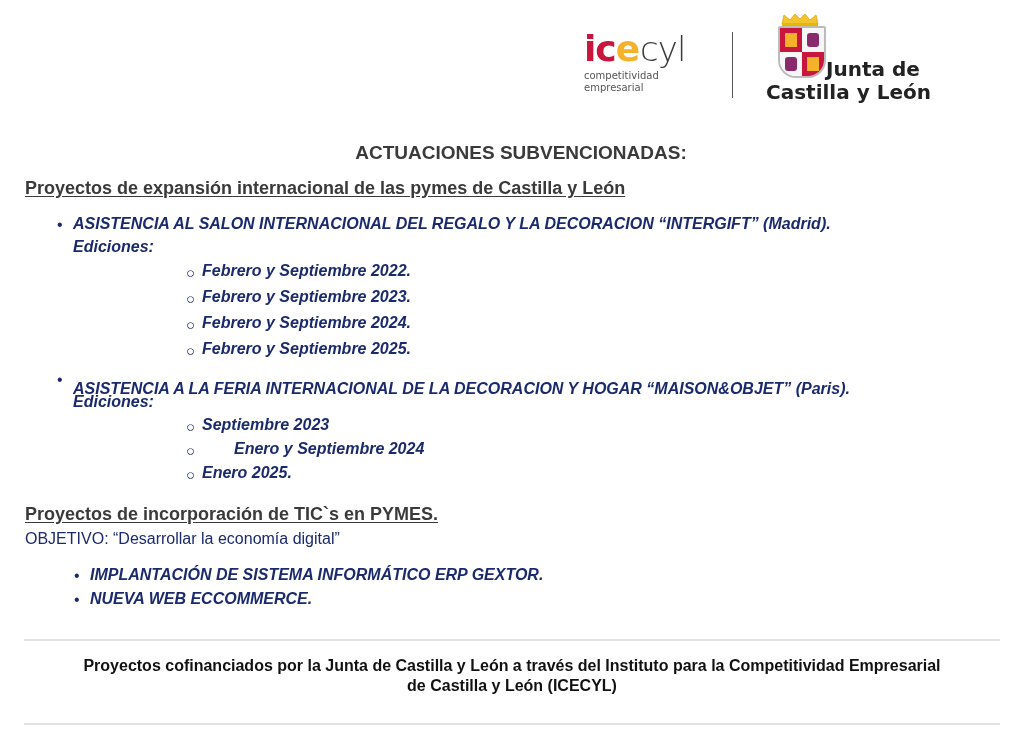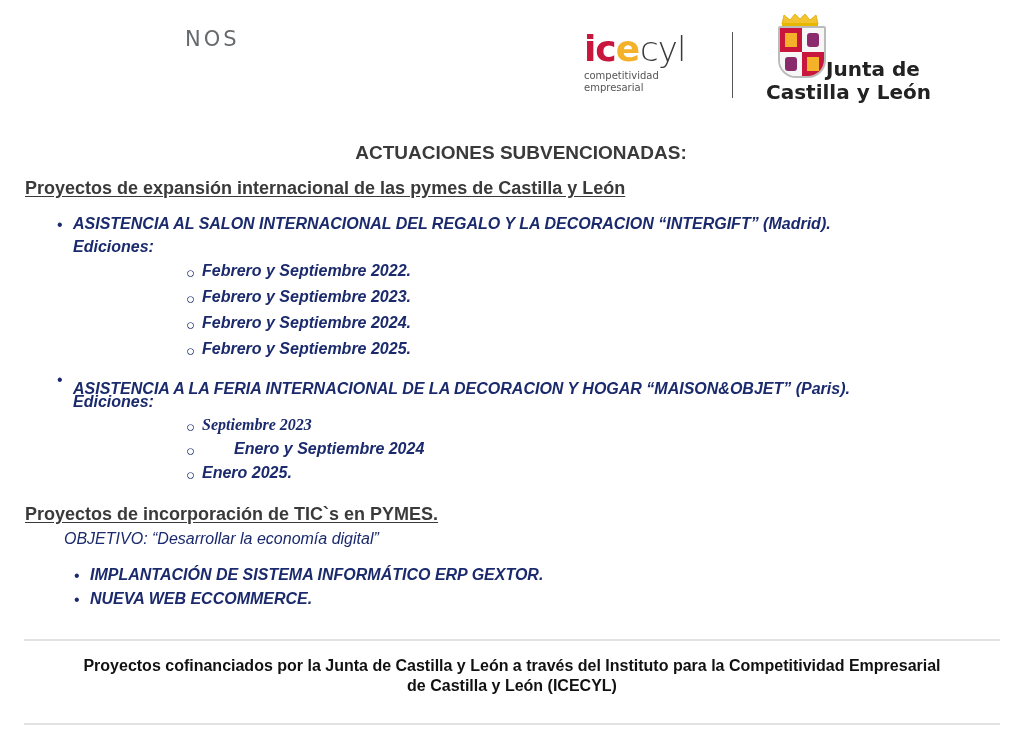--- a/index.html
+++ b/index.html
@@ -38,30 +38,29 @@
   .main-title { position:absolute; left:9px; width:1024px; top:142px; text-align:center; font-weight:bold; font-size:19px; color:#3a3a3a; }
   .section-heading { position:absolute; left:25px; font-weight:bold; font-size:18px; color:#3a3a3a; text-decoration:underline; text-underline-offset:2px; }
   .sec1 { top:178px; }
   .sec2 { top:504px; }
 
   .item { position:absolute; color:#1a2a6c; font-weight:bold; font-style:italic; font-size:16px; white-space:nowrap; }
   .bullet { position:absolute; color:#1a2a6c; font-size:16px; }
   .sub { position:absolute; color:#1a2a6c; font-weight:bold; font-style:italic; font-size:16px; white-space:nowrap; }
   .circle { position:absolute; color:#1a2a6c; font-size:15px; font-weight:normal; font-style:normal; }
 
-  .objetivo { position:absolute; left:25px; top:530px; color:#1a2a6c; font-style:italic; font-size:16px;margin-left:39px; }
+  .objetivo { position:absolute; left:25px; top:530px; color:#1a2a6c; font-size:16px; }
 
   .hr { position:absolute; left:24px; width:976px; height:2px; background:#e2e2e2; }
   .footer-text { position:absolute; left:0; width:1024px; top:656px; text-align:center; font-weight:bold; font-size:16px; color:#111; line-height:20px; }
 </style>
 </head>
 <body>
 
 <div class="logo-nos">
-  <div class="nos">NOS</div>
 </div>
 
 <div class="logo-icecyl">
   <div class="icecyl-word">
     <span class="ic"><span class="i">ic</span></span><span class="e">e</span><span class="cyl">cyl</span>
   </div>
   <div class="icecyl-sub">competitividad</div>
   <div class="icecyl-sub">empresarial</div>
 </div>
 
@@ -105,21 +104,21 @@
 <span class="circle" style="left:186px; top:316px;">○</span>
 <div class="sub" style="left:202px; top:314px;">Febrero y Septiembre 2024.</div>
 <span class="circle" style="left:186px; top:342px;">○</span>
 <div class="sub" style="left:202px; top:340px;">Febrero y Septiembre 2025.</div>
 
 <span class="bullet" style="left:57px; top:371px;">•</span>
 <div class="item" style="left:73px; top:370px;margin-top:10px;">ASISTENCIA A LA FERIA INTERNACIONAL DE LA DECORACION Y HOGAR “MAISON&amp;OBJET” (Paris).</div>
 <div class="item" style="left:73px; top:393px;">Ediciones:</div>
 
 <span class="circle" style="left:186px; top:418px;">○</span>
-<div class="sub" style="left:202px; top:416px;font-family:Liberation Serif, serif;">Septiembre 2023</div>
+<div class="sub" style="left:202px; top:416px;">Septiembre 2023</div>
 <span class="circle" style="left:186px; top:442px;">○</span>
 <div class="sub" style="left:202px; top:440px;margin-left:32px;">Enero y Septiembre 2024</div>
 <span class="circle" style="left:186px; top:466px;">○</span>
 <div class="sub" style="left:202px; top:464px;">Enero 2025.</div>
 
 <div class="section-heading sec2">Proyectos de incorporación de TIC`s en PYMES.</div>
 <div class="objetivo">OBJETIVO: “Desarrollar la economía digital”</div>
 
 <span class="bullet" style="left:74px; top:567px;">•</span>
 <div class="item" style="left:90px; top:566px;">IMPLANTACIÓN DE SISTEMA INFORMÁTICO ERP GEXTOR.</div>

